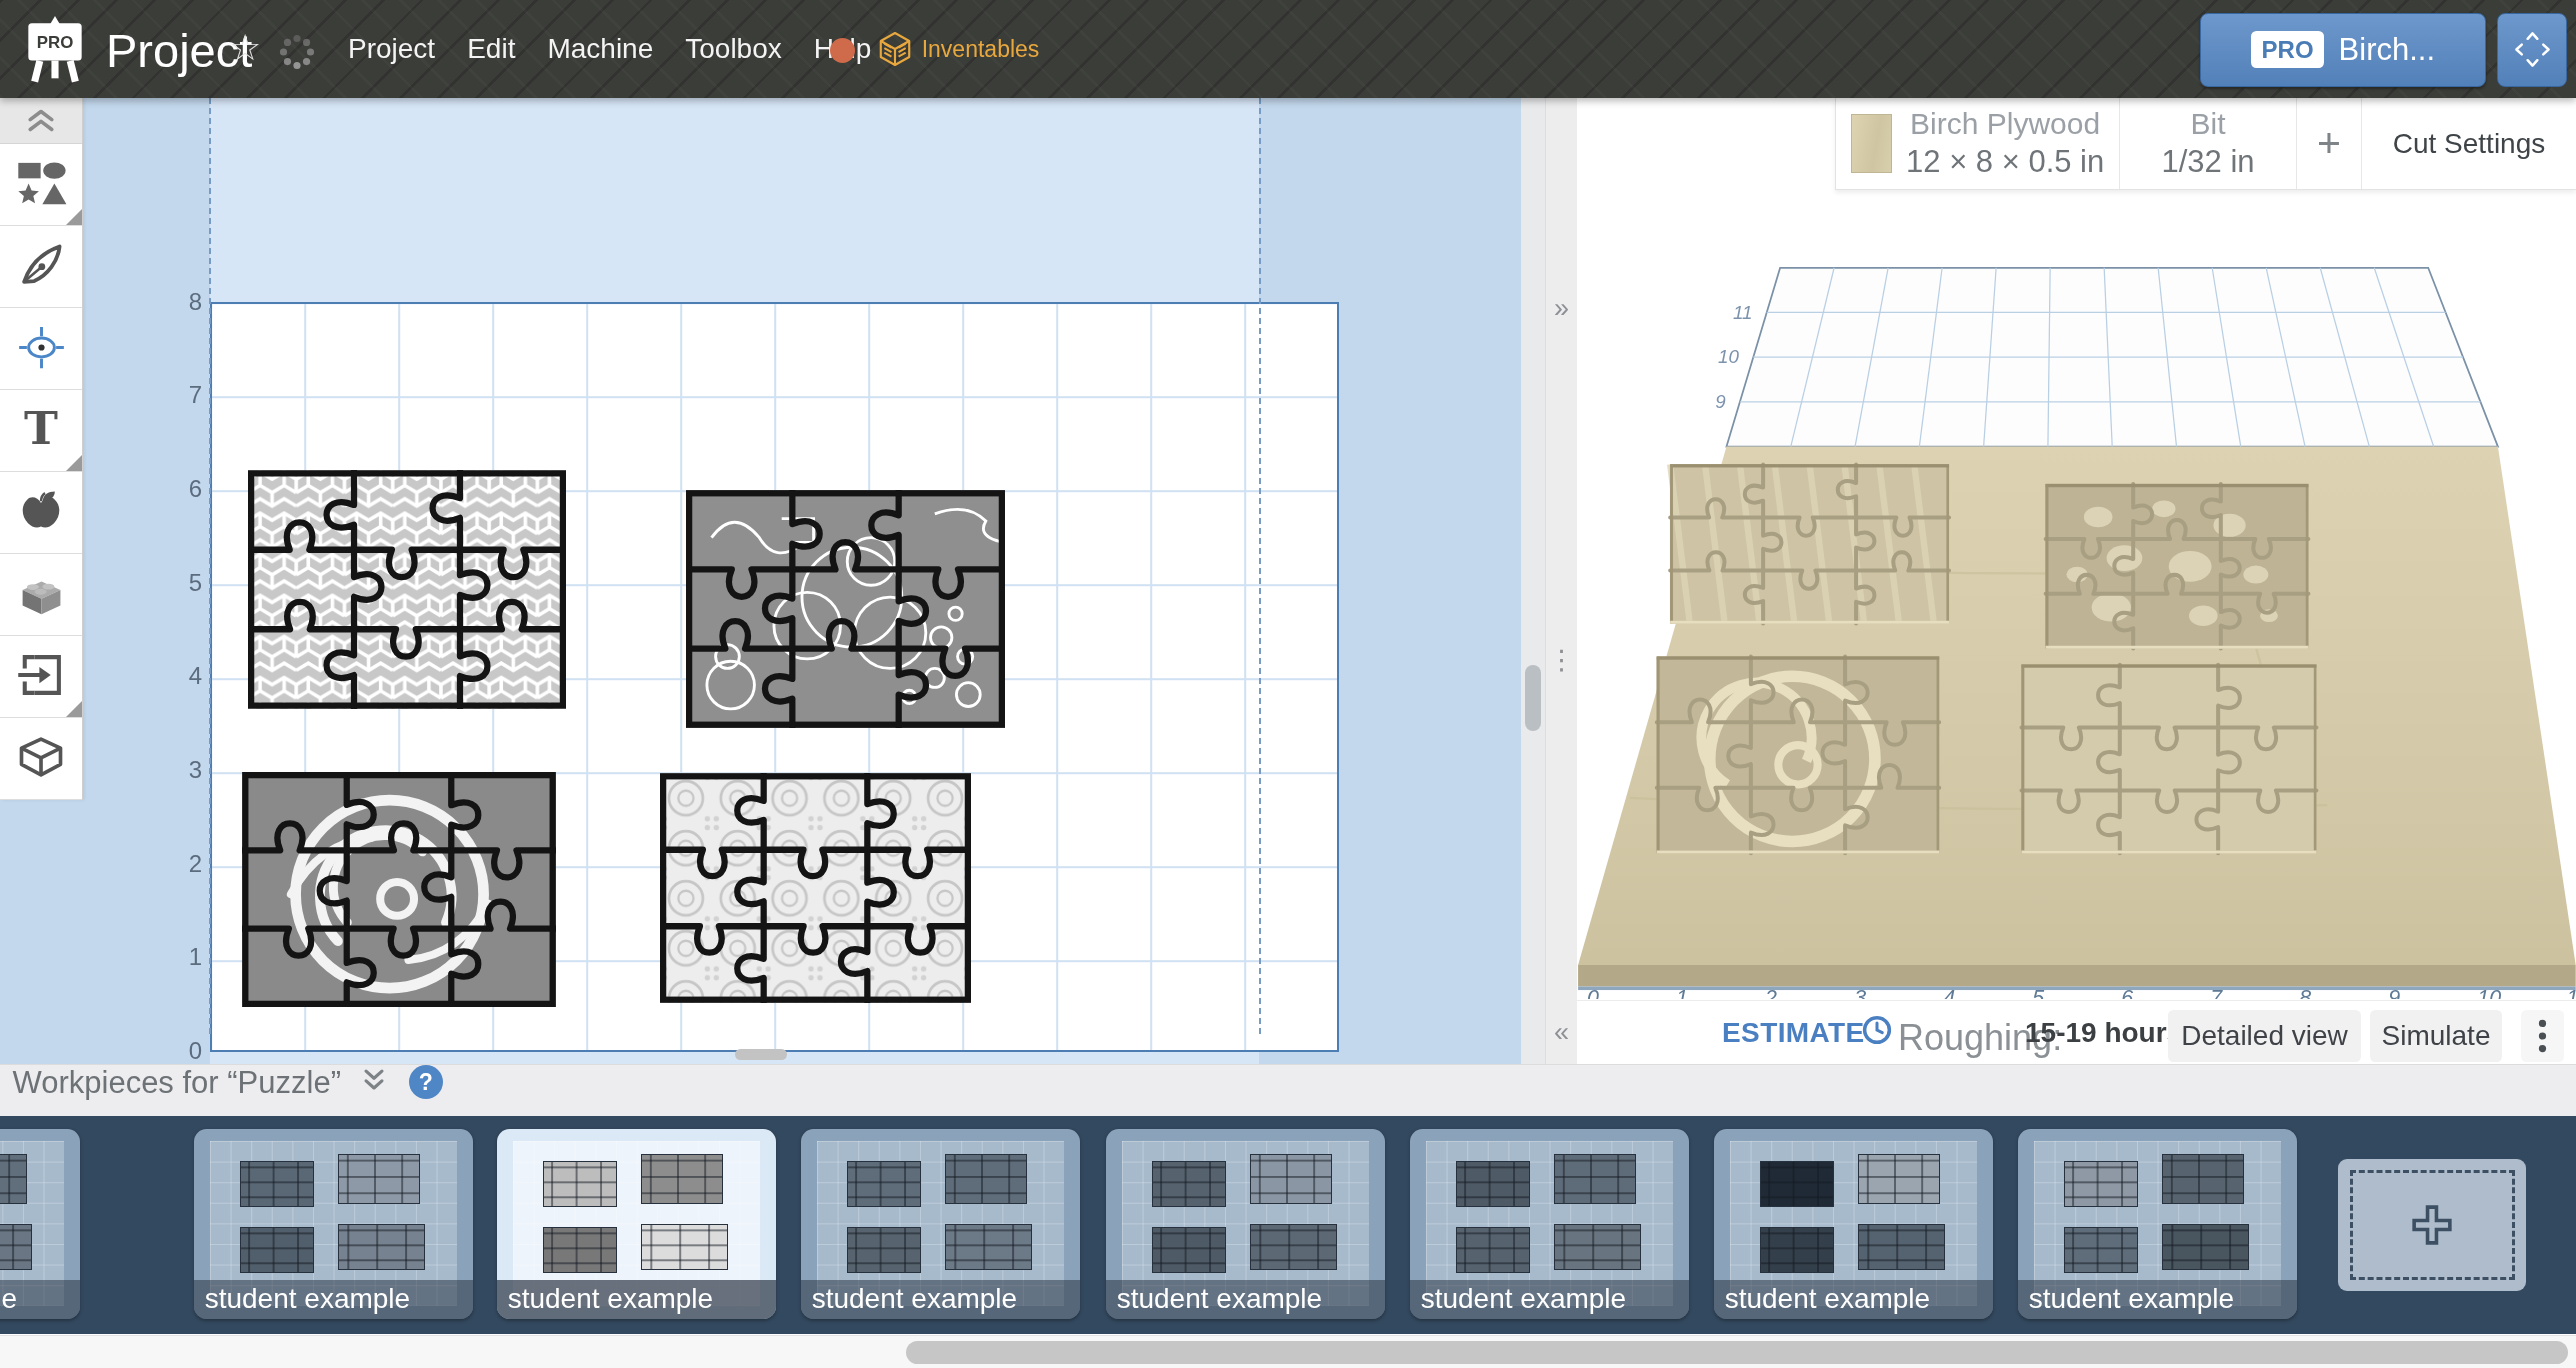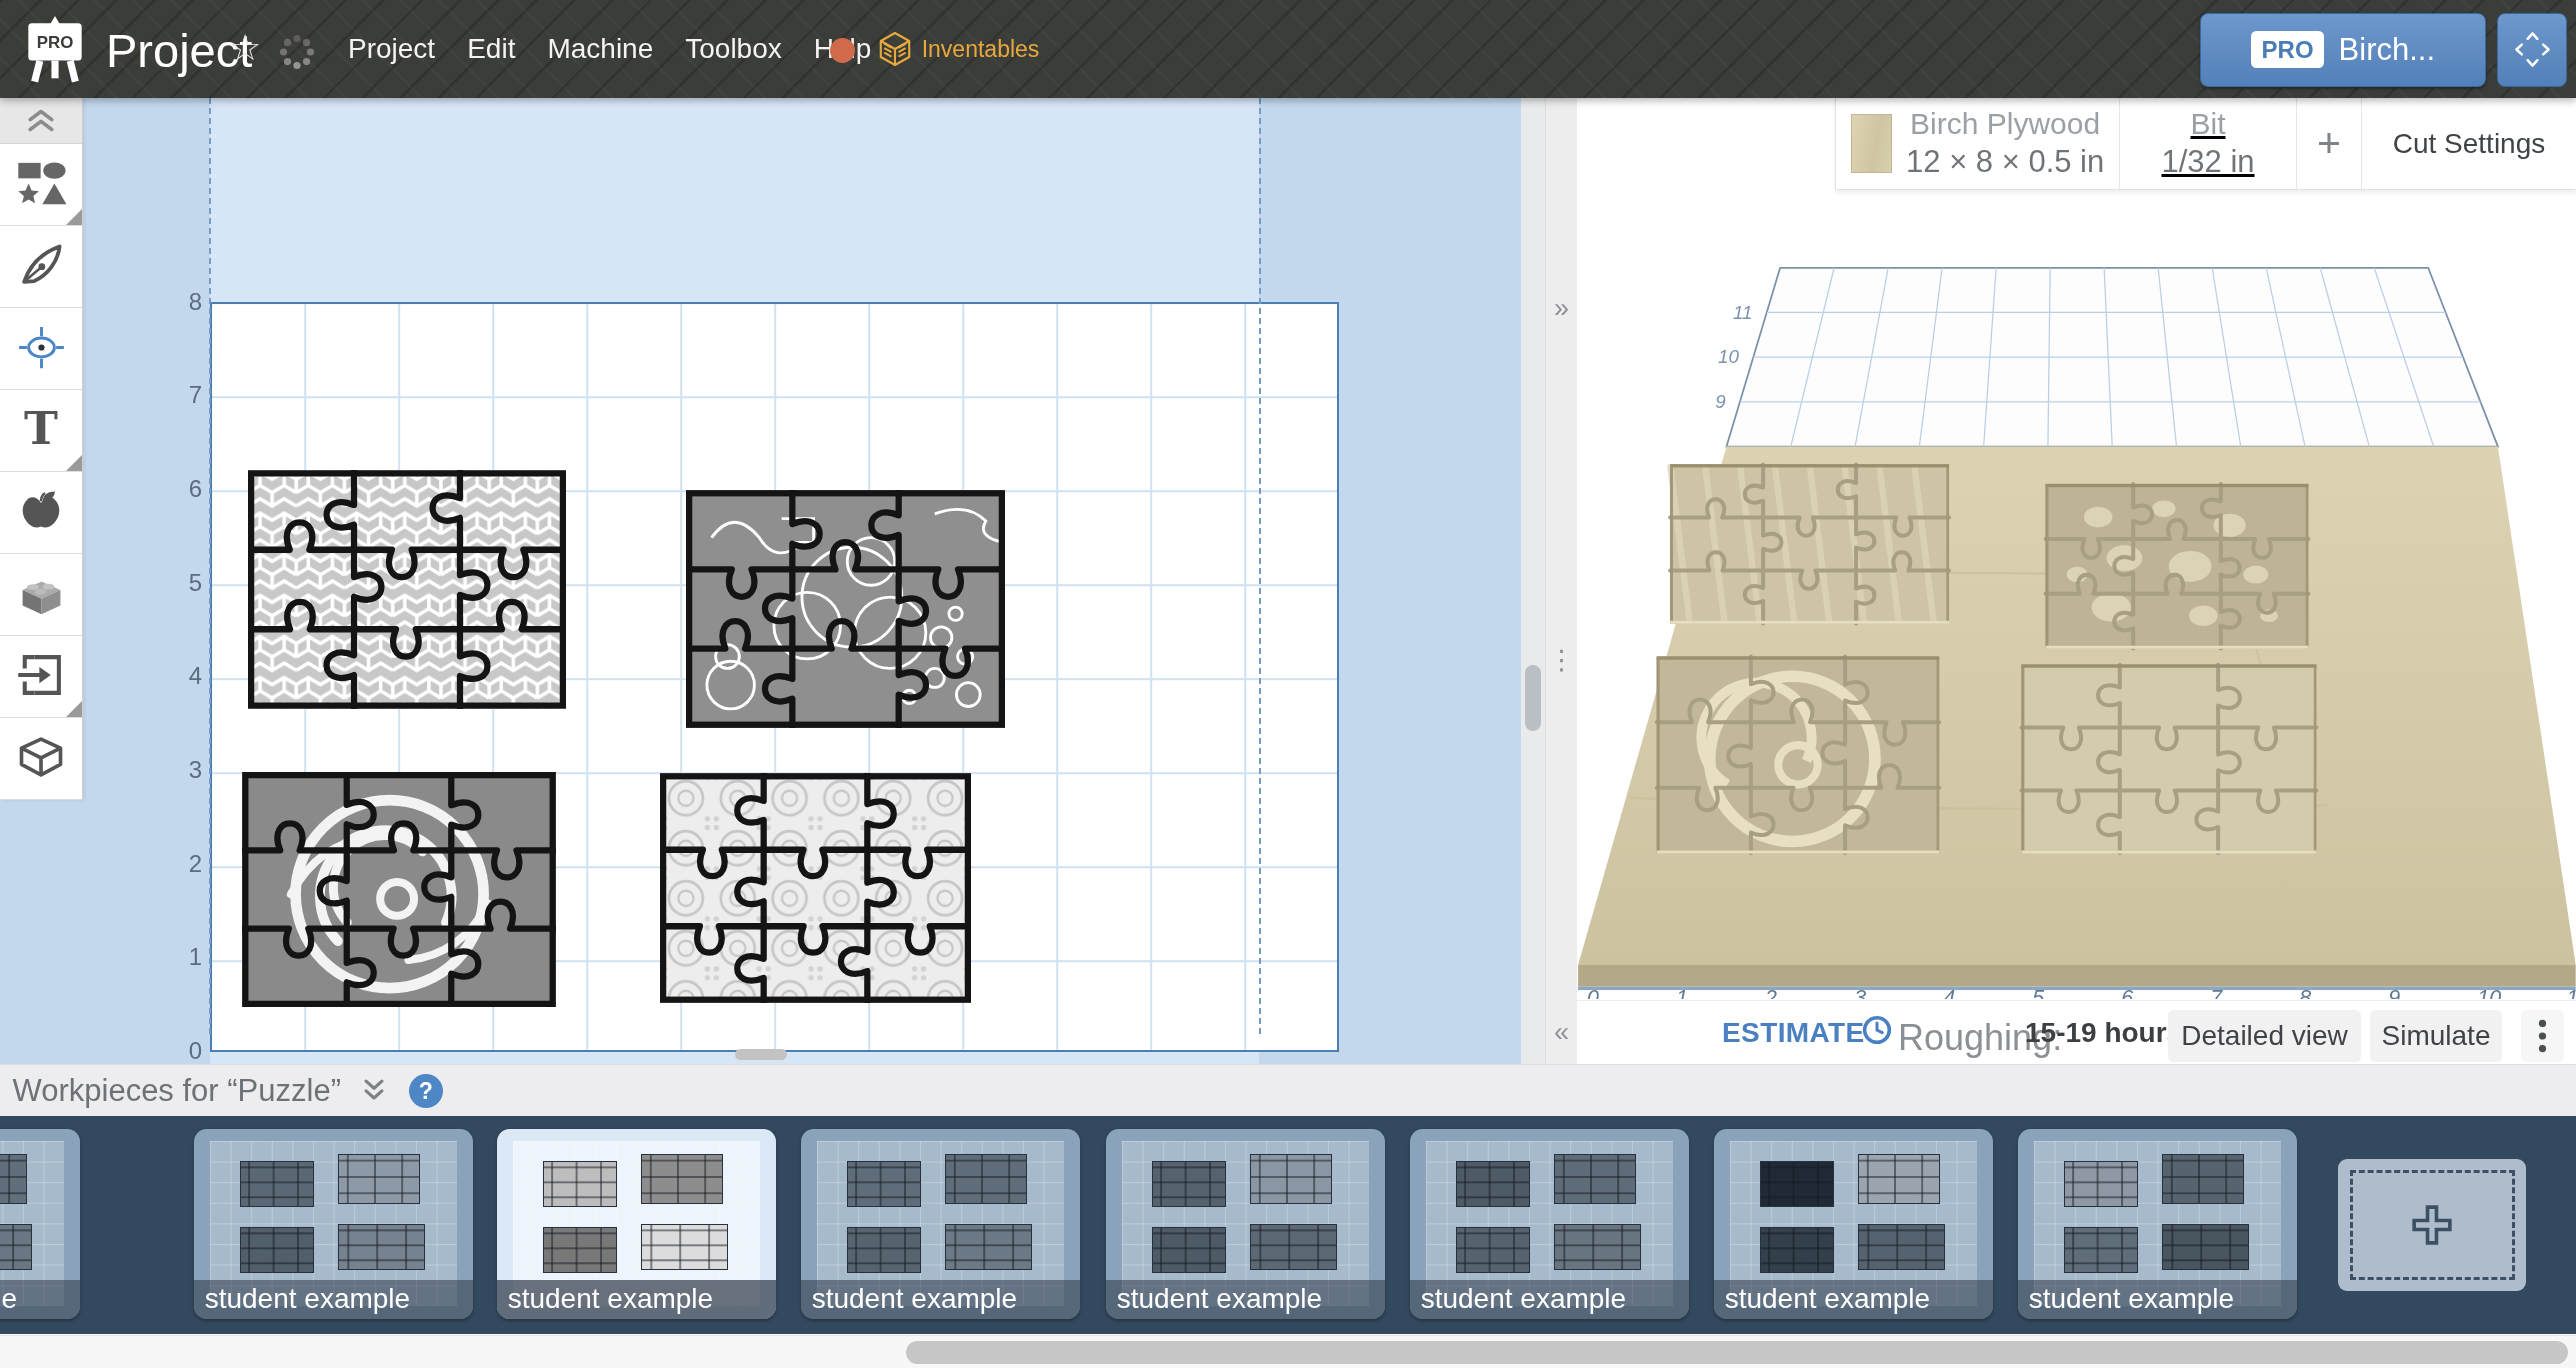--- a/index.html
+++ b/index.html
@@ -52,35 +52,35 @@
   
   #right-panel{position:absolute;left:1576px;top:98px;width:1000px;height:966px;background:#fff;}
   #material-bar{position:absolute;left:259px;top:0;width:741px;height:92px;background:#fff;display:flex;
      border-left:0.9px solid #e3e3e3;border-bottom:0.9px solid #e3e3e3;box-sizing:border-box;box-shadow:0 2.7px 4.5px rgba(0,0,0,.07);z-index:12;}
   .mb-sec{display:flex;align-items:center;justify-content:center;border-right:0.9px solid #e7e7e7;box-sizing:border-box;}
   #mb-material{width:284px;gap:14.3px;}
   #mb-swatch{width:39px;height:57px;background:linear-gradient(100deg,#ded4b2,#cfc5a2 60%,#d8cfae);border:0.9px solid #c0b694;}
   .mb-col{display:flex;flex-direction:column;align-items:center;line-height:1.25;}
   .mb-label{font-size:30px;color:#9aa0a6;}
   .mb-value{font-size:31px;color:#6f7479;}
-  #mb-bit{width:177px;text-decoration:underline;}
+  #mb-bit{width:177px;}
   #mb-add{width:65px;font-size:41px;color:#7e8387;}
   #mb-cut{flex:1;font-size:28px;color:#3f4448;border-right:none;}
   #preview3d{position:absolute;left:0;top:92px;width:1000px;height:809px;}
   #estimate-bar{position:absolute;left:0;top:902px;width:1000px;height:64px;background:#fff;border-top:0.9px solid #ececec;}
   #est-label{position:absolute;left:146px;top:16px;font-size:28px;font-weight:bold;color:#4a7fc1;letter-spacing:0.4px;}
   #est-clock{position:absolute;left:286px;top:14.3px;}
   #est-stage{position:absolute;left:322px;top:16px;font-size:36px;color:#8b9095;}
   #est-time{position:absolute;left:449px;top:16px;font-size:28px;font-weight:bold;color:#3c4043;}
   .est-btn{position:absolute;top:9px;height:52px;background:#f1f1f2;border-radius:5.4px;display:flex;align-items:center;justify-content:center;font-size:28px;color:#3f4347;}
   #btn-detailed{left:592px;width:193px;}
   #btn-simulate{left:794px;width:132px;}
   #btn-kebab{position:absolute;left:945px;top:9px;width:43px;height:52px;background:#f6f6f7;border-radius:5.4px;display:flex;align-items:center;justify-content:center;}
   
-  #wp-header{position:absolute;left:0;top:1064px;width:2576px;height:52px;background:#ededef;border-top:0.9px solid #dcdcdc;display:flex;align-items:center;z-index:30;}
+  #wp-header{position:absolute;left:0;top:1064px;width:2576px;height:52px;background:#ededef;border-top:0.9px solid #dcdcdc;display:flex;align-items:flex-start;z-index:30;}
   #wp-title{margin-left:12.5px;font-size:31px;color:#6d7277;}
   #wp-chevrons{margin-left:18px;}
   #wp-help{margin-left:19.7px;width:34px;height:34px;border-radius:50%;background:#4e86c6;color:#fff;font-size:23px;font-weight:bold;display:flex;align-items:center;justify-content:center;}
   #wp-tray{position:absolute;left:0;top:1116px;width:2576px;height:218px;background:#33495f;overflow:hidden;z-index:30;}
   .wp-card{position:absolute;top:12.5px;width:279px;height:190px;border-radius:12.5px;background:#8ba2bb;overflow:hidden;box-shadow:0 1.8px 3.6px rgba(0,0,0,.3);}
   .wp-card.selected{background:#dbe8f6;}
   .wp-mini{position:absolute;left:16px;top:12.5px;width:247px;height:165px;background:#a7bacc;
      background-image:linear-gradient(to right,rgba(255,255,255,.25) 0.9px,transparent 0.9px),linear-gradient(to bottom,rgba(255,255,255,.25) 0.9px,transparent 0.9px);
      background-size:20.6px 20.6px;}
   .wp-card.selected .wp-mini{background-color:#eef4fb;}

